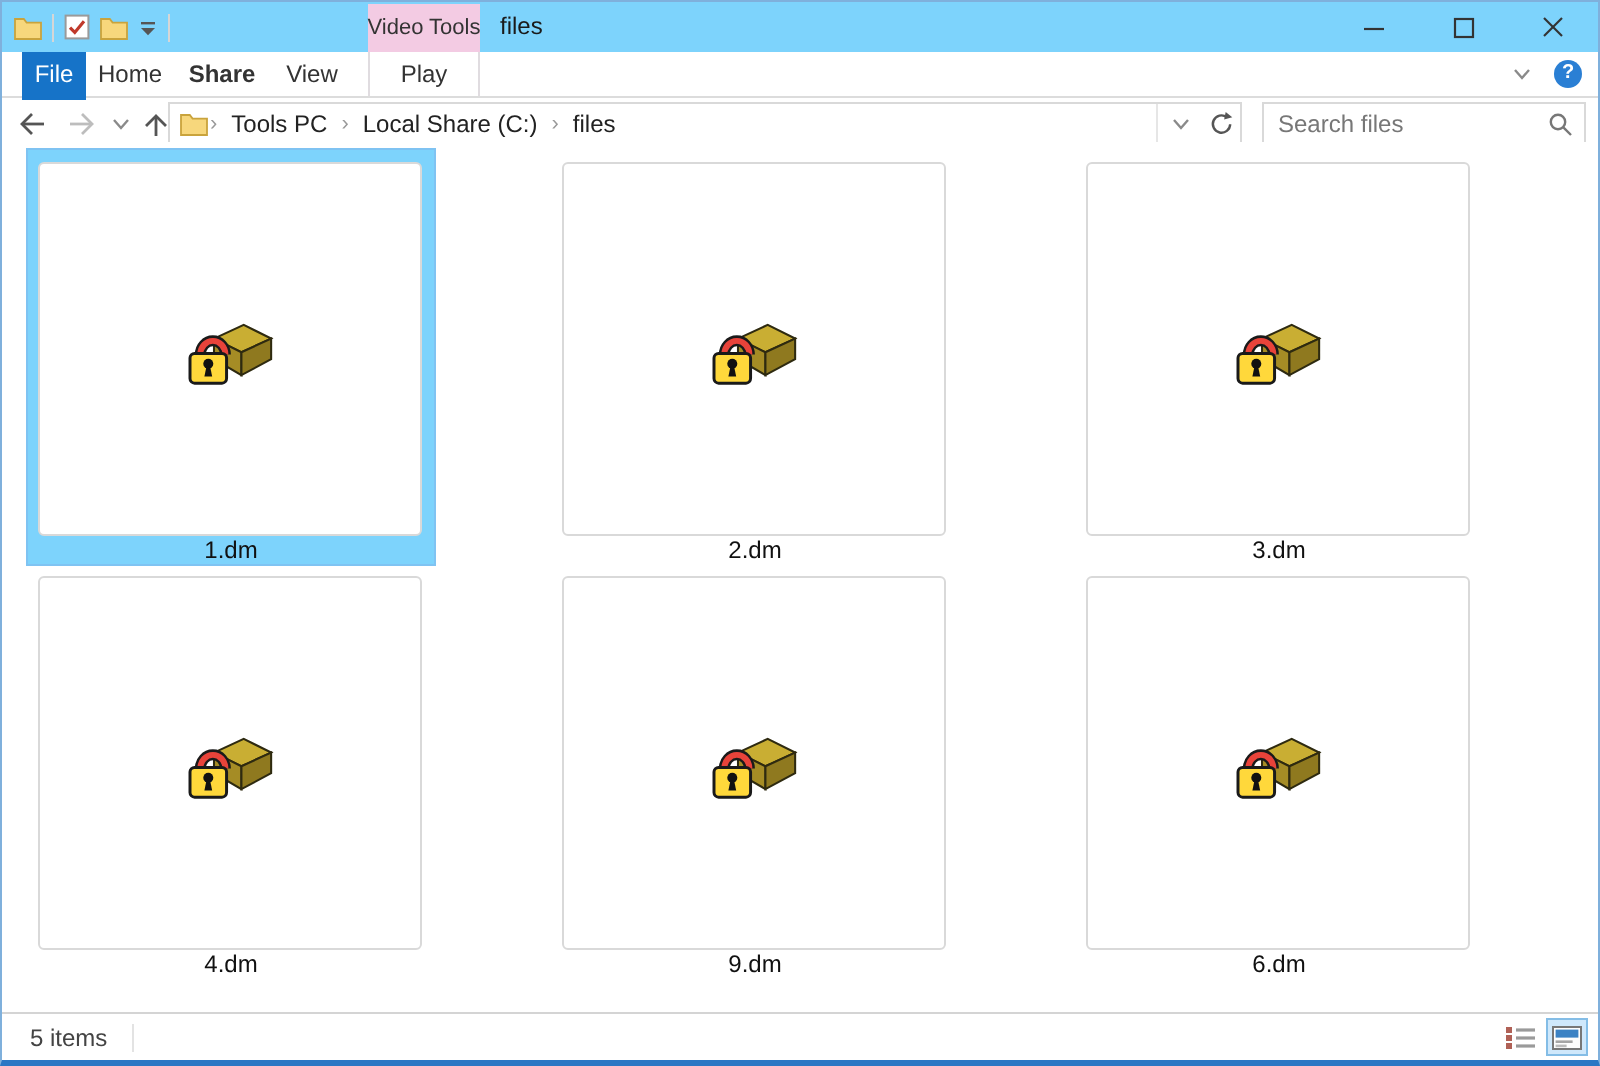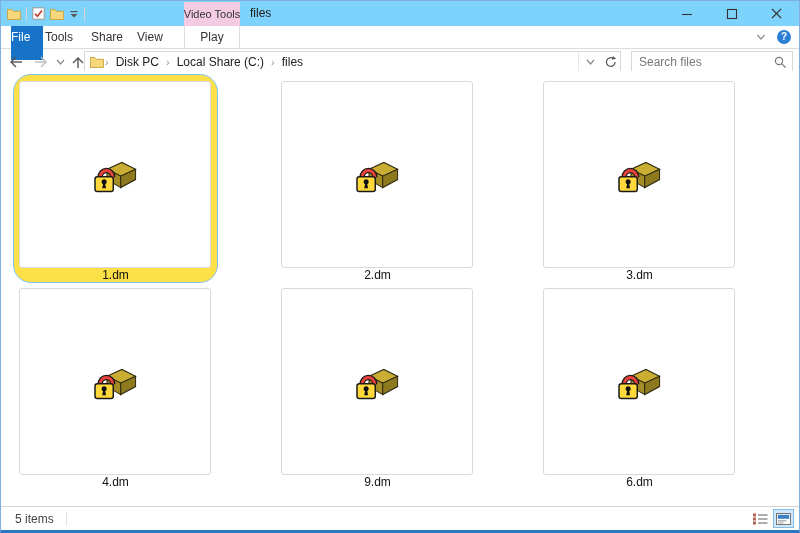--- a/index.html
+++ b/index.html
@@ -23,24 +23,24 @@
     position:absolute; left:183px; top:1px; width:56px; height:24px;
     background:#f3cbe3; color:#333; font-size:11px;
     display:flex; align-items:center; justify-content:center; white-space:nowrap;
   }
   .title-text { position:absolute; left:249px; top:0; height:25px; line-height:25px; font-size:12px; color:#1a1a1a; }
   .win-controls { position:absolute; right:0; top:0; display:flex; }
   .win-btn { width:45px; height:25px; display:flex; align-items:center; justify-content:center; }
 
   
   .tabrow { position:relative; height:23px; border-bottom:1px solid #dcdcdc; font-size:12px; color:#333; }
-  .tab { position:absolute; top:0; height:34px; line-height:22px; text-align:left; cursor:default; }
+  .tab { position:absolute; top:0; height:24px; line-height:22px; text-align:center; cursor:default; }
   .tab-file { left:10px; width:32px; background:#1673c8; color:#fff; }
   .tab-home { left:44px; width:40px; }
-  .tab-share { left:90px; width:40px; }
+  .tab-share { left:90px; width:40px;font-weight:bold; }
   .tab-view { left:136px; width:38px; }
   .contextual-group {
     position:absolute; left:183px; top:0; width:56px; height:22px;
     border-left:1px solid #e0dce0; border-right:1px solid #e0dce0;
     display:flex; align-items:center; justify-content:center;
   }
   .ribbon-right { position:absolute; right:8px; top:0; height:22px; display:flex; align-items:center; gap:10px; }
   .help-circle {
     width:14px; height:14px; border-radius:50%; background:#2a7fd4;
     color:#fff; font-size:10px; font-weight:bold; line-height:14px; text-align:center;
@@ -69,21 +69,21 @@
   .search-box input {
     position:absolute; inset:0; border:none; outline:none; padding:0 22px 0 7px;
     font-family:"Liberation Sans", sans-serif; font-size:12px; color:#333; background:transparent;
   }
   .search-box input::placeholder { color:#777; opacity:1; }
   .search-glyph { position:absolute; right:5px; top:3px; }
 
   
   .content { position:absolute; left:0; top:70px; right:0; bottom:27px; background:#fff; }
   .tile { position:absolute; width:205px; height:209px; border:1px solid transparent; }
-  .tile.selected { border-color:#7fc3f2; background:#fde047;border-radius:18px; }
+  .tile.selected { border-color:#7fc3f2; background:#7dd3fc; }
   .thumb {
     position:absolute; left:5px; top:6px; width:192px; height:187px;
     border:1px solid #d9d9d9; border-radius:3px; background:#fff;
     display:flex; align-items:center; justify-content:center;
   }
   .fname { position:absolute; left:0; right:0; top:193px; height:15px; text-align:center; font-size:12px; color:#111; }
 
   
   .statusbar {
     position:absolute; left:0; right:0; bottom:0; height:24px;
@@ -163,21 +163,21 @@
         <svg width="13" height="13" viewBox="0 0 13 13">
             <line x1="2" y1="2" x2="11" y2="11" stroke="#333" stroke-width="1.1"></line>
             <line x1="11" y1="2" x2="2" y2="11" stroke="#333" stroke-width="1.1"></line>
           </svg>
       </div>
     </div>
   </div>
 
   <div class="tabrow">
     <div class="tab tab-file">File</div>
-    <div class="tab tab-home">Tools</div>
+    <div class="tab tab-home">Home</div>
     <div class="tab tab-share">Share</div>
     <div class="tab tab-view">View</div>
     <div class="contextual-group">
       <span>Play</span>
     </div>
     <div class="ribbon-right">
       <span>
         <svg width="12" height="10" viewBox="0 0 12 10">
             <polyline points="2.5,3 6,7 9.5,3" fill="none" stroke="#8a8a8a" stroke-width="1.2"></polyline>
           </svg>
@@ -211,21 +211,21 @@
         </svg>
     </span>
 
     <div class="addr-field">
       <span style="padding-left:5px">
         <svg width="14" height="12" viewBox="0 0 14 12">
             <path d="M0.5,1.5 h4.4 l1.4,1.8 h7.2 v8.2 h-13 z" fill="#f7d77c" stroke="#c9a33c" stroke-width="0.9"></path>
           </svg>
       </span>
       <span class="crumb-sep">›</span>
-      <span class="crumb">Disk PC</span>
+      <span class="crumb">Tools PC</span>
       <span class="crumb-sep">›</span>
       <span class="crumb">Local Share (C:)</span>
       <span class="crumb-sep">›</span>
       <span class="crumb">files</span>
       <span class="addr-spacer"></span>
       <span class="addr-chevron-cell">
         <svg width="11" height="10" viewBox="0 0 11 10">
             <polyline points="2,3 5.5,7 9,3" fill="none" stroke="#8a8a8a" stroke-width="1.2"></polyline>
           </svg>
       </span>

